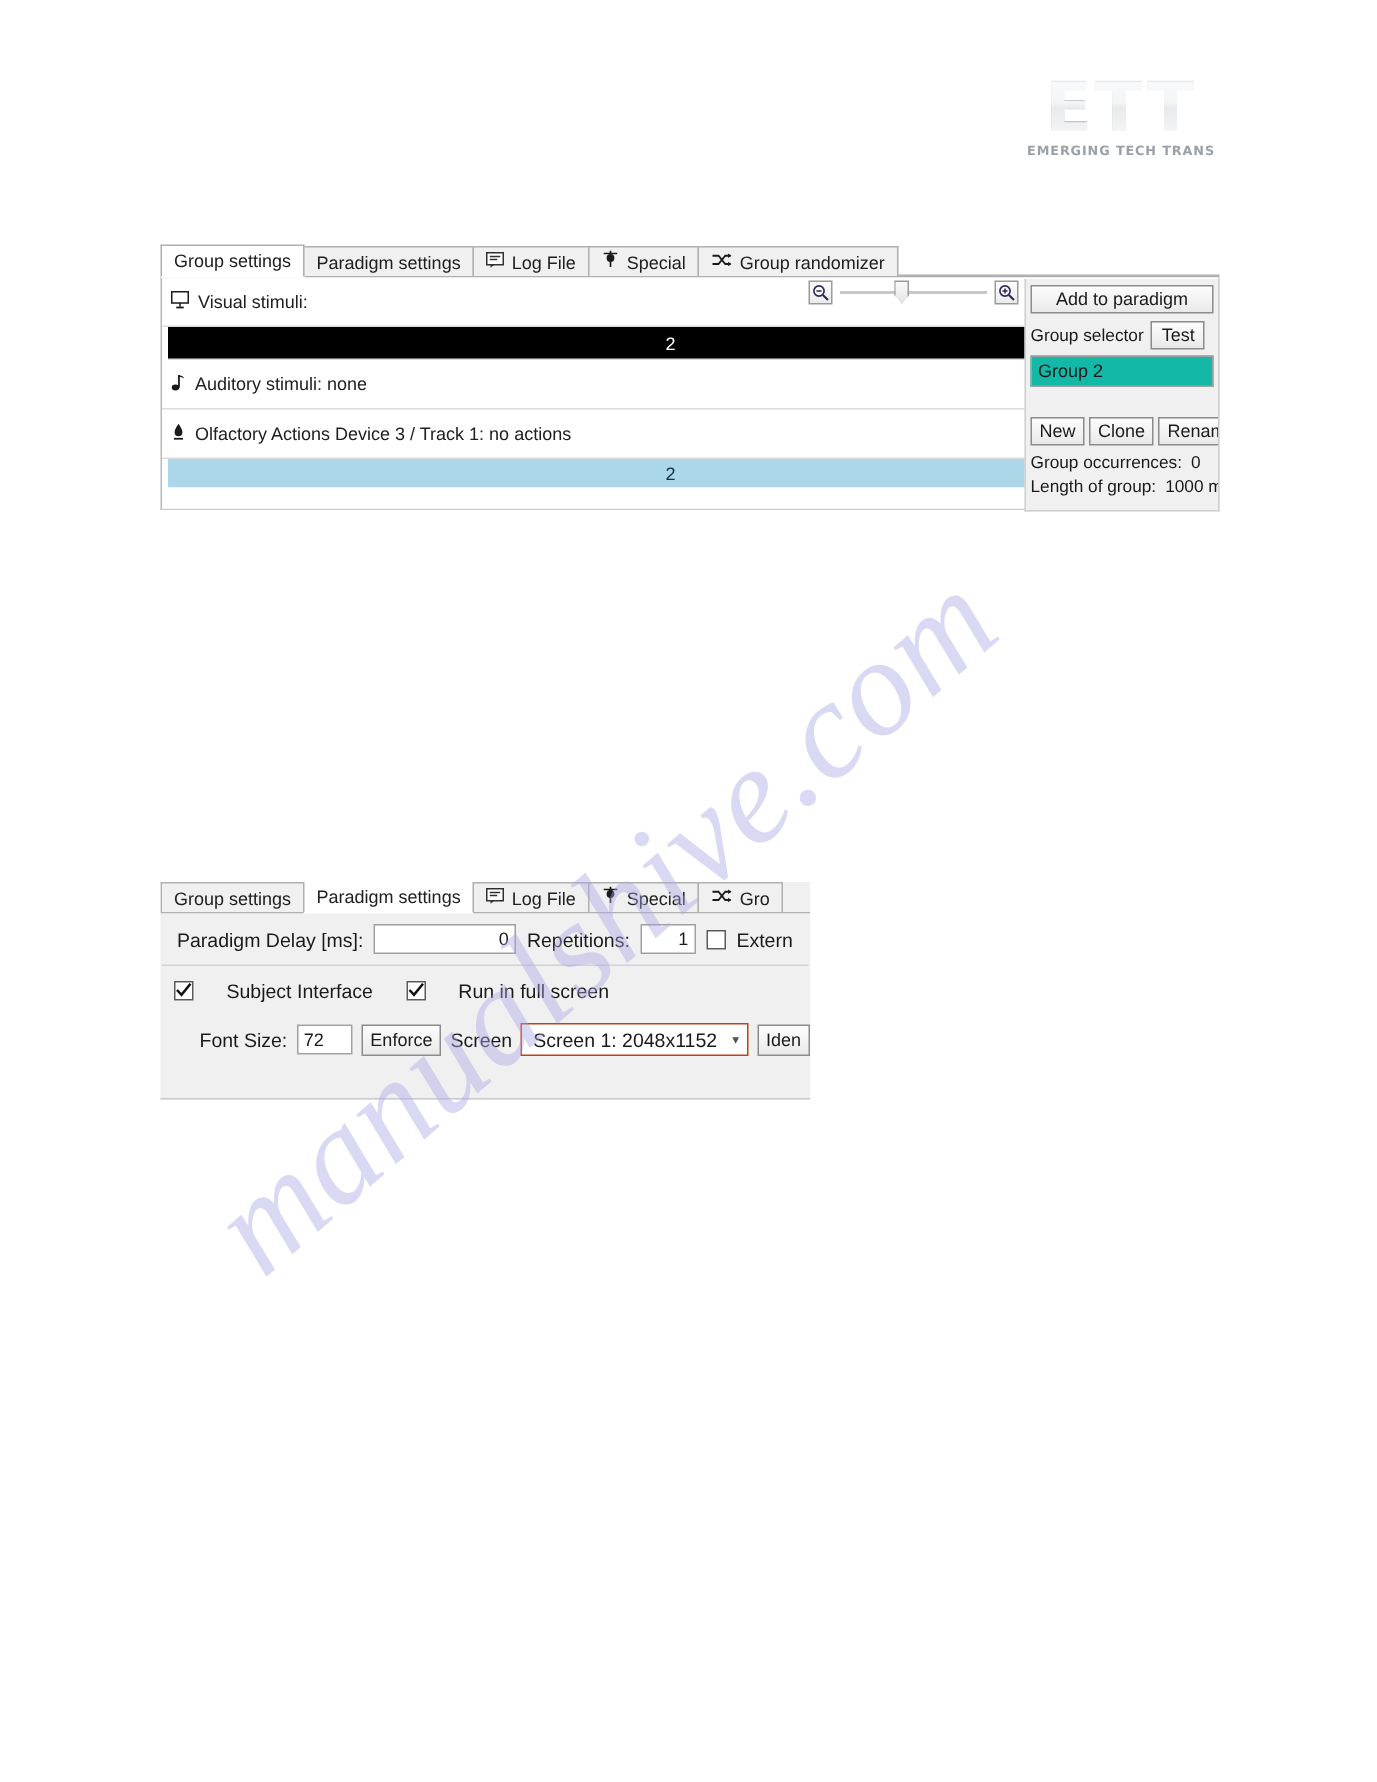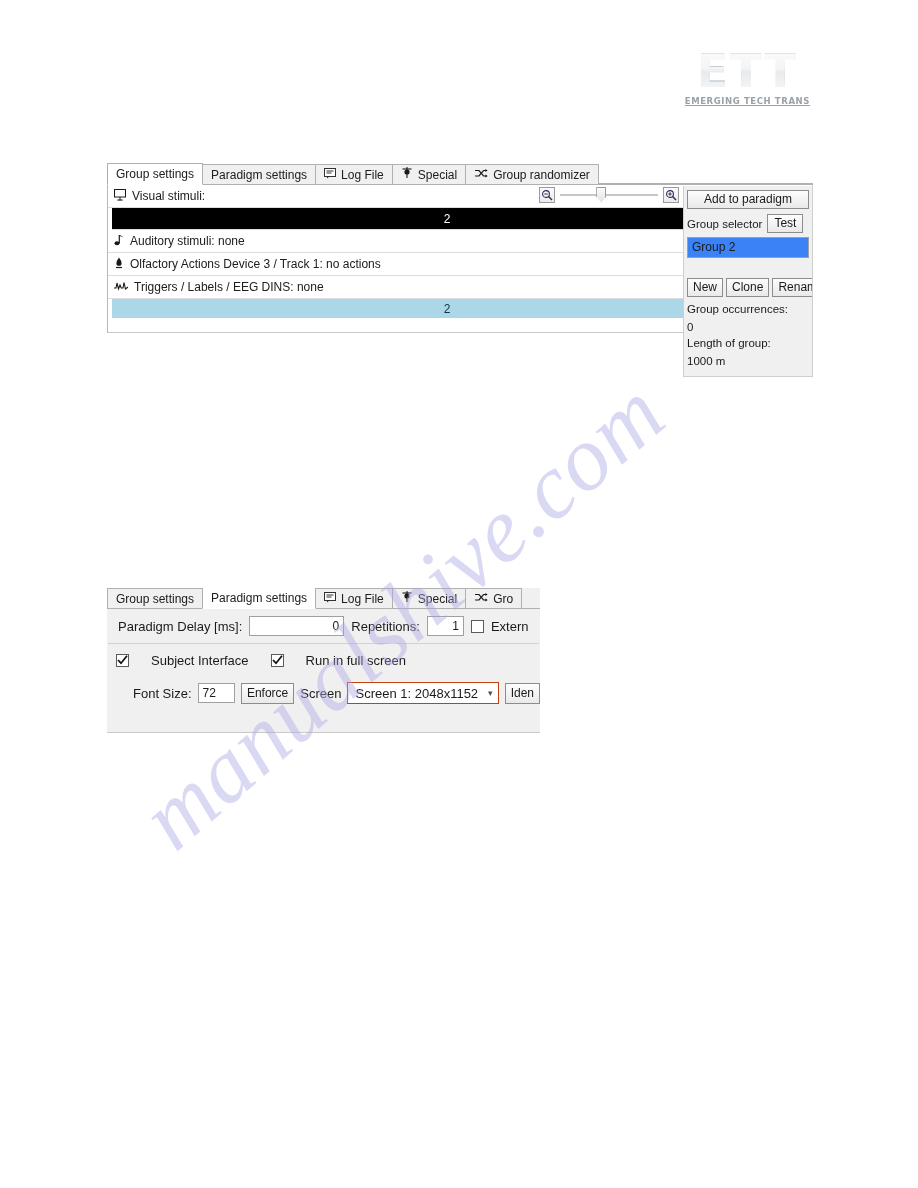--- a/index.html
+++ b/index.html
@@ -53,21 +53,20 @@
     -webkit-text-fill-color: transparent;
     text-shadow: 0 1px 0 rgba(255,255,255,.8);
   }
   #logo .logo-sub {
     font-family: "DejaVu Sans", sans-serif;
     font-size: 8.5px;
     font-weight: bold;
     letter-spacing: .6px;
     color: #9aa1a8;
     margin-top: 2px;
-    text-decoration: underline;
   }
 
   
   .panel {
     position: absolute;
     background: #ffffff;
     font-size: 12px;
     color: #1a1a1a;
     z-index: 3;
   }
@@ -125,21 +124,21 @@
 
   
   #panel1 { left: 107px; top: 164px; width: 706px; }
   #p1-body {
     border-left: 1px solid #b8b8b8;
     border-right: 1px solid #d4d4d4;
     border-bottom: 1px solid #c9c9c9;
     background: #ffffff;
   }
   .stim-row {
-    height: 23px;
+    height: 33px;
     display: flex;
     align-items: center;
     gap: 6px;
     padding-left: 6px;
     border-bottom: 1px solid #dcdcdc;
     font-size: 12px;
     color: #202020;
     text-align: center;
   }
   .stim-row .lbl { white-space: nowrap; }
@@ -213,26 +212,26 @@
     display: block;
     width: 100%;
     text-align: center;
     margin-bottom: 5px;
   }
   .gsel-row { display: flex; align-items: center; gap: 5px; margin-bottom: 4px; }
   .gsel-row .glabel { white-space: nowrap; }
   #grouppanel .gcombo {
     display: block; width: 100%;
     margin-bottom: 4px;
-    background: #3b82f6; border: 1px solid #a0a0a0;
+    background: #14b8a6; border: 1px solid #a0a0a0;
     padding: 2px 4px; font-size: 12px; line-height: 15px;
   }
   .gbtnrow { display: flex; gap: 3px; margin-bottom: 6px; margin-top: 20px; }
   .gbtnrow .btn { padding: 1px 5px; }
-  .ginfo { display: flex; gap: 6px; margin-bottom: 4px; white-space: nowrap; flex-direction: column; }
+  .ginfo { display: flex; gap: 6px; margin-bottom: 4px; white-space: nowrap; }
   .ginfo .k { }
   .ginfo .v { }
 
   
   #panel2 {
     left: 107px; top: 588px;
     width: 433px;
     background: #f0f0f0;
     border-bottom: 1px solid #c9c9c9;
     overflow: hidden;
@@ -381,28 +380,20 @@
     <div class="stim-row">
       <span>
         <svg width="10" height="12" viewBox="0 0 10 12">
             <path d="M5 0.5 C6.6 3 7.6 4.4 7.6 6.2 A2.6 2.6 0 0 1 2.4 6.2 C2.4 4.4 3.4 3 5 0.5 Z" fill="#1a1a1a"></path>
             <line x1="2" y1="10.5" x2="8" y2="10.5" stroke="#1a1a1a" stroke-width="1.2"></line>
           </svg>
       </span>
       <span class="lbl">Olfactory Actions Device 3 / Track 1: no actions</span>
     </div>
 
-    <div class="stim-row">
-      <span>
-        <svg width="14" height="10" viewBox="0 0 14 10">
-            <path d="M0 7 L2 7 L3 2 L4.5 8 L6 4 L7.2 7 L9 7 L10 1.5 L11.5 8 L14 6" stroke="#1a1a1a" stroke-width="1.1" fill="none"></path>
-          </svg>
-      </span>
-      <span class="lbl">Triggers / Labels / EEG DINS: none</span>
-    </div>
 
     <div class="track-blue">
       <span>2</span>
     </div>
 
     <div class="p1-tail"></div>
   </div>
 </div>
 
 <div id="grouppanel">

